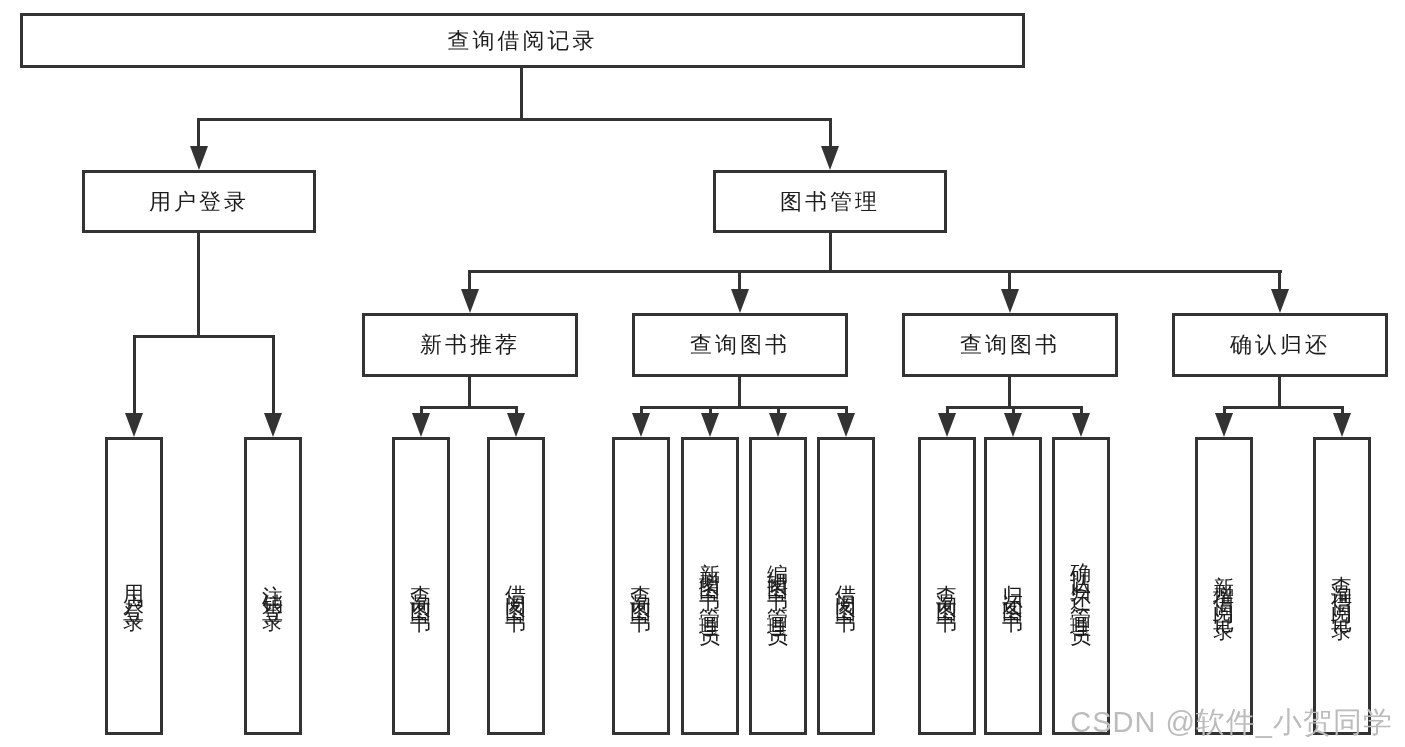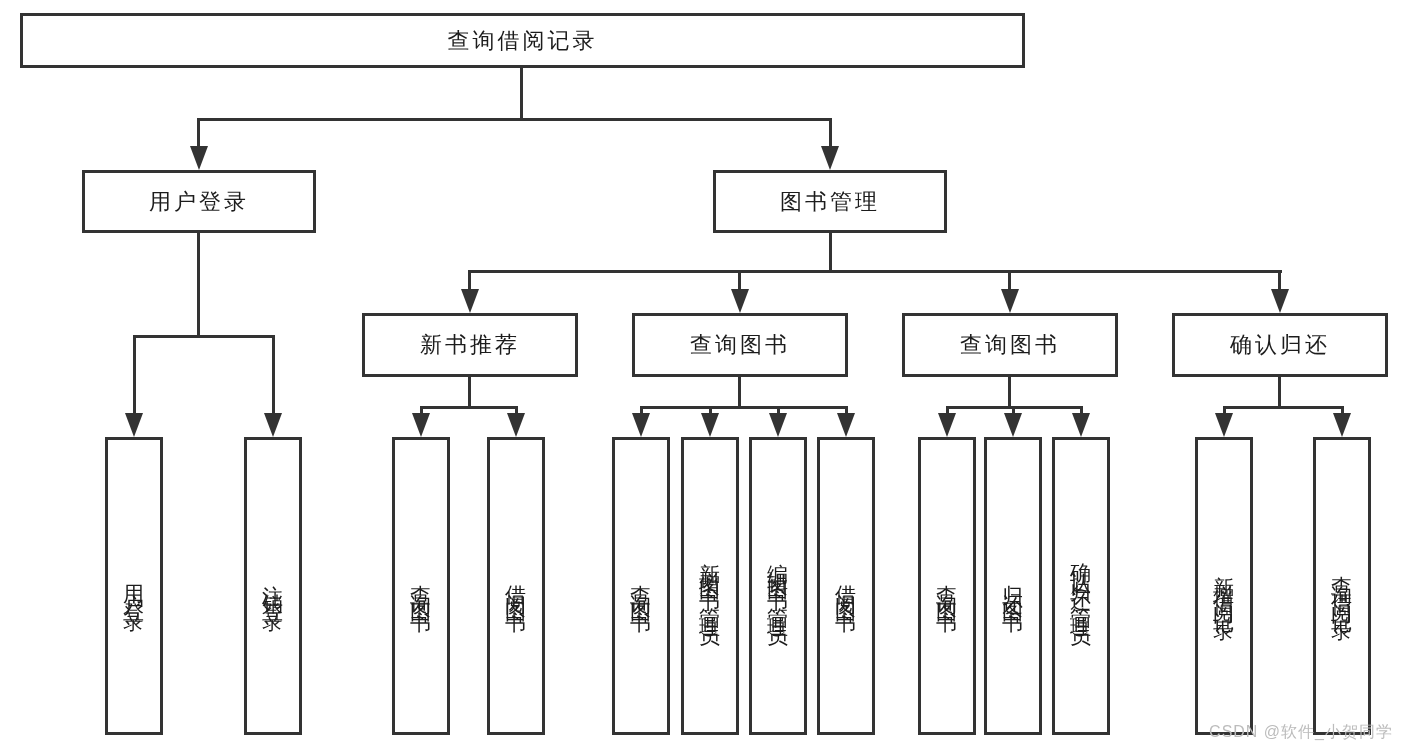--- a/index.html
+++ b/index.html
@@ -32,21 +32,21 @@
   }
   .hline{position:absolute;height:3px;background:var(--line);}
   .vline{position:absolute;width:3px;background:var(--line);}
   .arrow{
     position:absolute;width:0;height:0;
     border-left:9px solid transparent;border-right:9px solid transparent;
     border-top:24px solid var(--line);
   }
   .watermark{
     position:absolute;right:12px;bottom:4px;
-    font-size:16px;color:var(--wm);letter-spacing:1px;z-index:5;
+    font-size:29px;color:var(--wm);letter-spacing:1px;z-index:5;
   }
 </style>
 </head>
 <body>
 
 <div class="canvas">
 
   <div class="box" style="left:20px;top:13px;width:1005px;height:55px">查询借阅记录</div>
 
   <div class="vline" style="left:520px;top:66px;height:52px"></div>

